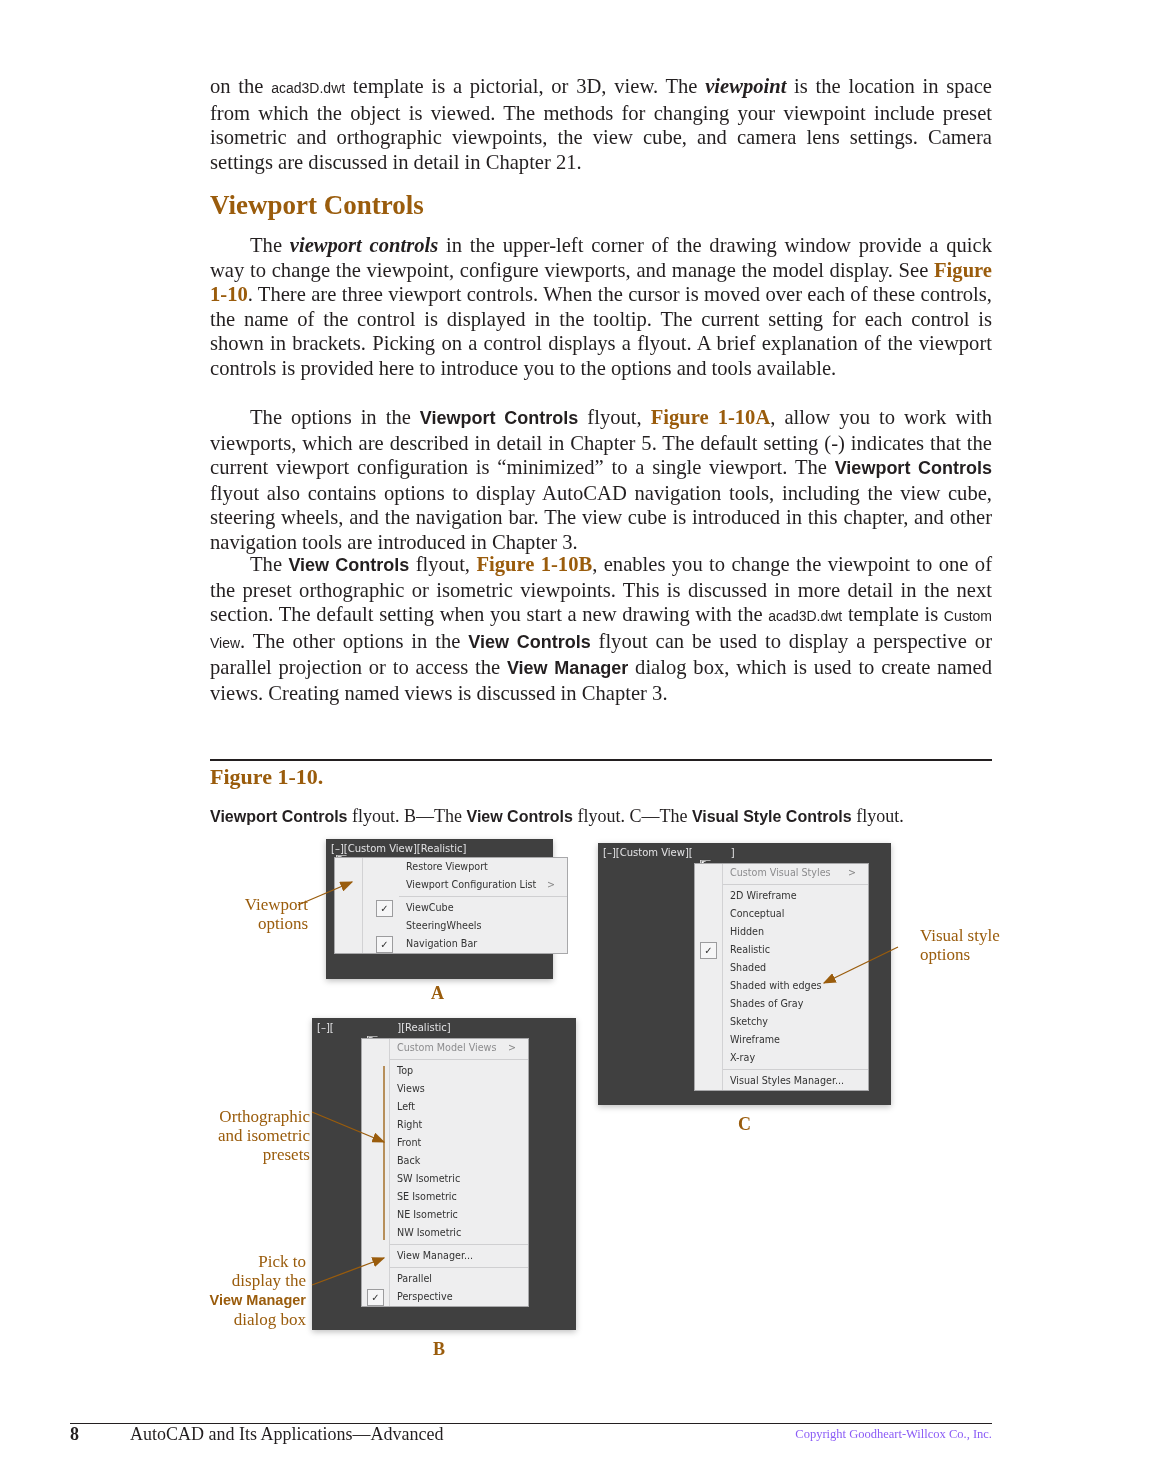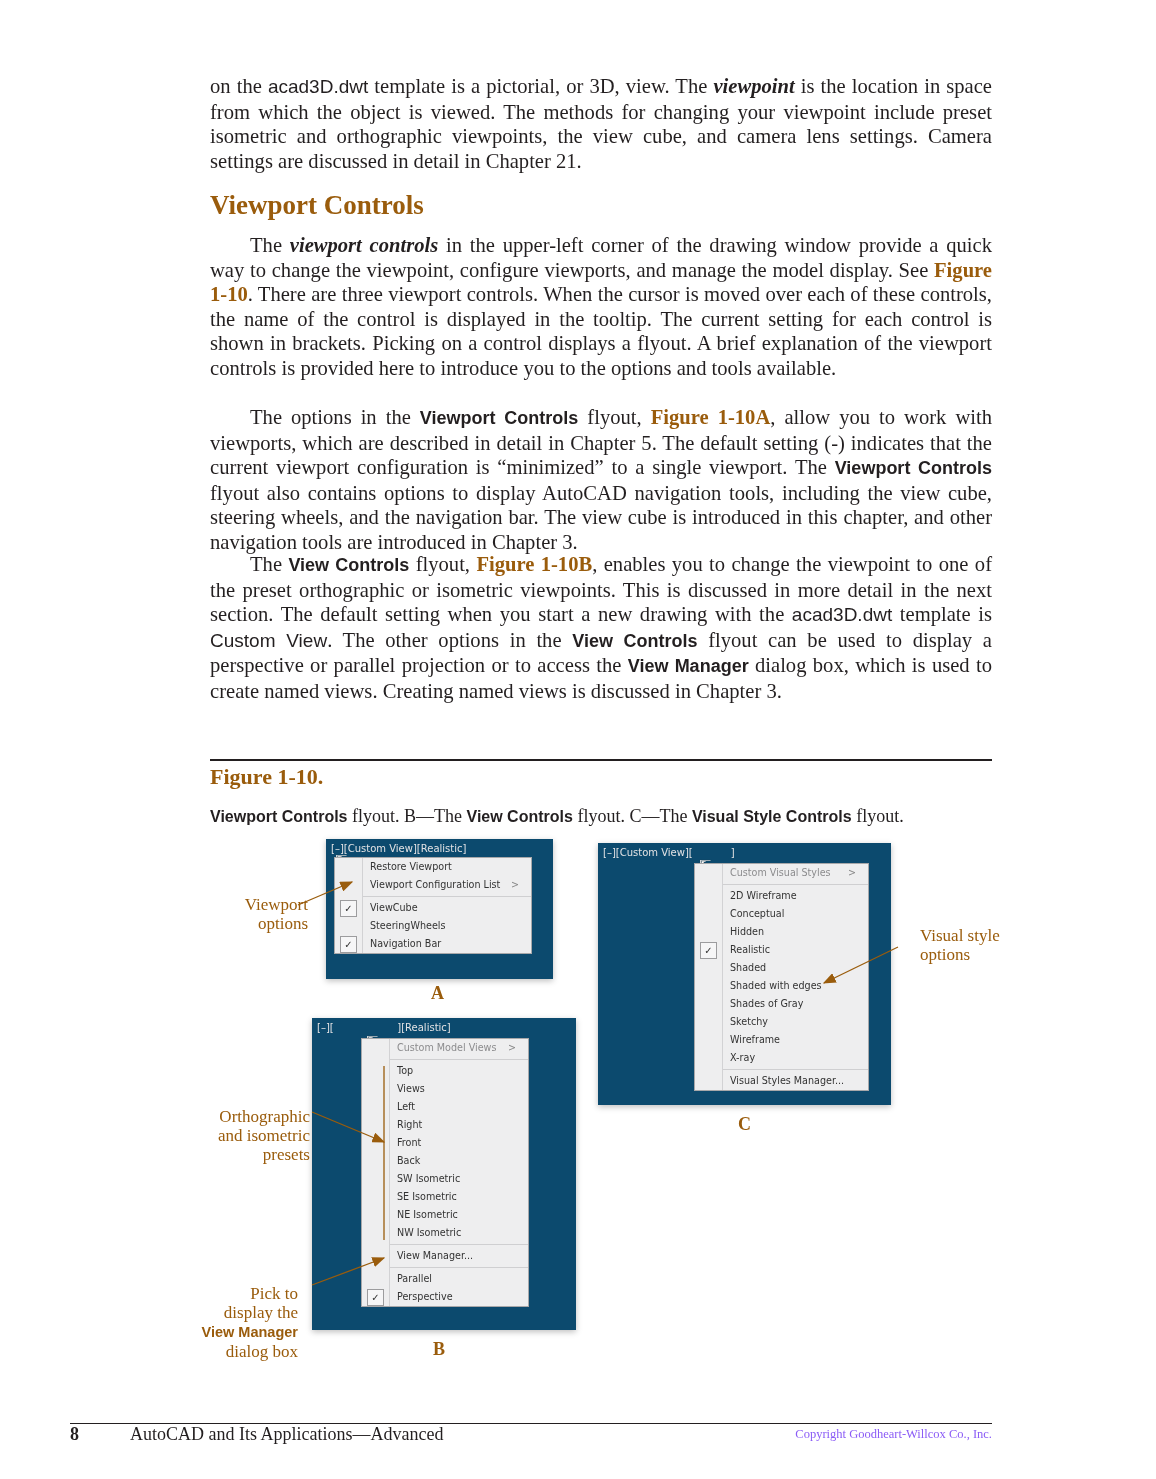--- a/index.html
+++ b/index.html
@@ -1,33 +1,33 @@
 <!DOCTYPE html>
 <html><head>
 <meta charset="utf-8">
 <style>
   html, body { margin:0; padding:0; background:#ffffff; }
   body { width:1156px; height:1479px; position:relative; overflow:hidden;
          font-family:"Liberation Serif", "DejaVu Serif", serif; color:#231f20; }
   .p { position:absolute; left:210px; width:782px; font-size:20.6px; line-height:24.6px;
        text-align:justify; margin:0; }
   .p .ind { display:inline-block; width:40px; }
-  .sans { font-family:"Liberation Sans", "DejaVu Sans", sans-serif; font-size:19px; }
+  .sans { font-family:"Liberation Sans", "DejaVu Sans", sans-serif; font-size:14px; }
   .sansb { font-family:"Liberation Sans", "DejaVu Sans", sans-serif; font-size:18px; font-weight:bold; }
   .fig { color:#9a5c0c; font-weight:bold; }
   .kw { font-style:italic; font-weight:bold; }
   h2.heading { position:absolute; left:210px; top:190px; margin:0; font-size:27px;
        font-weight:bold; color:#9a5c0c; }
   .rule { position:absolute; left:210px; width:782px; height:2px; background:#231f20; }
   .figtitle { position:absolute; left:210px; top:764px; font-size:22px; font-weight:bold; color:#9a5c0c; }
   .figcap { position:absolute; left:210px; top:785px; width:800px; font-size:18px; line-height:21px; }
   .figcap .sansb { font-size:16px; }
 
   
-  .shot { position:absolute; background:#0c4a6e; box-shadow:0 2px 6px rgba(0,0,0,0.25); }
+  .shot { position:absolute; background:#404040; box-shadow:0 2px 6px rgba(0,0,0,0.25); }
   .vptitle { position:absolute; left:5px; top:4px; font-family:"DejaVu Sans", sans-serif;
        font-size:10px; color:#e2e2e4; white-space:pre; }
   .menu { position:absolute; background:#eeeeef; border:1px solid #a8a8aa;
        font-family:"DejaVu Sans", sans-serif; font-size:9.6px; color:#333; }
   .menu .gutter { position:absolute; left:0; top:0; bottom:0; width:27px; border-right:1px solid #d2d2d4; }
   .mi { position:relative; height:18px; line-height:18px; padding-left:35px; white-space:nowrap; }
   .mi.dim { color:#8c8c8e; }
   .mi .arrow { position:absolute; right:12px; top:0; color:#888; }
   .mi .chk { position:absolute; left:5px; top:1px; width:15px; height:15px; border:1px solid #9c9c9e;
        background:#f6f6f7; font-size:10px; line-height:15px; text-align:center; color:#333; }
@@ -57,21 +57,21 @@
 
 <p class="p" style="top:552px;"><span class="ind"></span><span>The </span><span class="sansb">View Controls</span><span> flyout, </span><span class="fig">Figure 1-10B</span><span>, enables you to change the viewpoint to one of the preset orthographic or isometric viewpoints. This is discussed in more detail in the next section. The default setting when you start a new drawing with the </span><span class="sans">acad3D.dwt</span><span> template is </span><span class="sans">Custom View</span><span>. The other options in the </span><span class="sansb">View Controls</span><span> flyout can be used to display a perspective or parallel projection or to access the </span><span class="sansb">View Manager</span><span> dialog box, which is used to create named views. Creating named views is discussed in Chapter 3.</span></p>
 
 <div class="rule" style="top:759px;"></div>
 <div class="figtitle">Figure 1-10.</div>
 <div class="figcap"><br><span class="sansb">Viewport Controls</span><span> flyout. B—The </span><span class="sansb">View Controls</span><span> flyout. C—The </span><span class="sansb">Visual Style Controls</span><span> flyout.</span></div>
 
 <div class="shot" style="left:326px;top:839px;width:227px;height:140px;">
   <div class="vptitle">[–][Custom View][Realistic]</div>
   <div class="cursor" style="left:9px;top:12px;">⇱</div>
-  <div class="menu" style="left:8px;top:18px;width:196px;">
+  <div class="menu" style="left:8px;top:18px;width:196px;padding-left:36px;">
     <div class="gutter"></div>
     <div class="mi"><span>Restore Viewport</span></div>
     <div class="mi"><span>Viewport Configuration List</span><span class="arrow">&gt;</span></div>
     <div class="sep"></div>
     <div class="mi"><span class="chk">✓</span><span>ViewCube</span></div>
     <div class="mi"><span>SteeringWheels</span></div>
     <div class="mi"><span class="chk">✓</span><span>Navigation Bar</span></div>
   </div>
 </div>
 <div class="letter" style="left:431px;top:983px;">A</div>
@@ -96,21 +96,21 @@
     <div class="mi"><span>NW Isometric</span></div>
     <div class="sep"></div>
     <div class="mi"><span>View Manager...</span></div>
     <div class="sep"></div>
     <div class="mi"><span>Parallel</span></div>
     <div class="mi"><span class="chk">✓</span><span>Perspective</span></div>
   </div>
 </div>
 <div class="letter" style="left:433px;top:1339px;">B</div>
 <div class="label" style="left:190px;top:1088px;width:120px;margin-top:19px;"><span>Orthographic</span><br><span>and isometric</span><br><span>presets</span></div>
-<div class="label" style="left:178px;top:1252px;width:120px;margin-top:32px;"><span>Pick to</span><br><span>display the</span><br><span class="sansb">View Manager</span><br><span>dialog box</span></div>
+<div class="label" style="left:186px;top:1252px;width:120px;"><span>Pick to</span><br><span>display the</span><br><span class="sansb">View Manager</span><br><span>dialog box</span></div>
 
 <div class="shot" style="left:598px;top:843px;width:293px;height:262px;">
   <div class="vptitle">[–][Custom View][            ]</div>
   <div class="cursor" style="left:101px;top:13px;">⇱</div>
   <div class="menu" style="left:96px;top:20px;width:173px;">
     <div class="gutter"></div>
     <div class="mi dim"><span>Custom Visual Styles</span><span class="arrow">&gt;</span></div>
     <div class="sep"></div>
     <div class="mi"><span>2D Wireframe</span></div>
     <div class="mi"><span>Conceptual</span></div>

